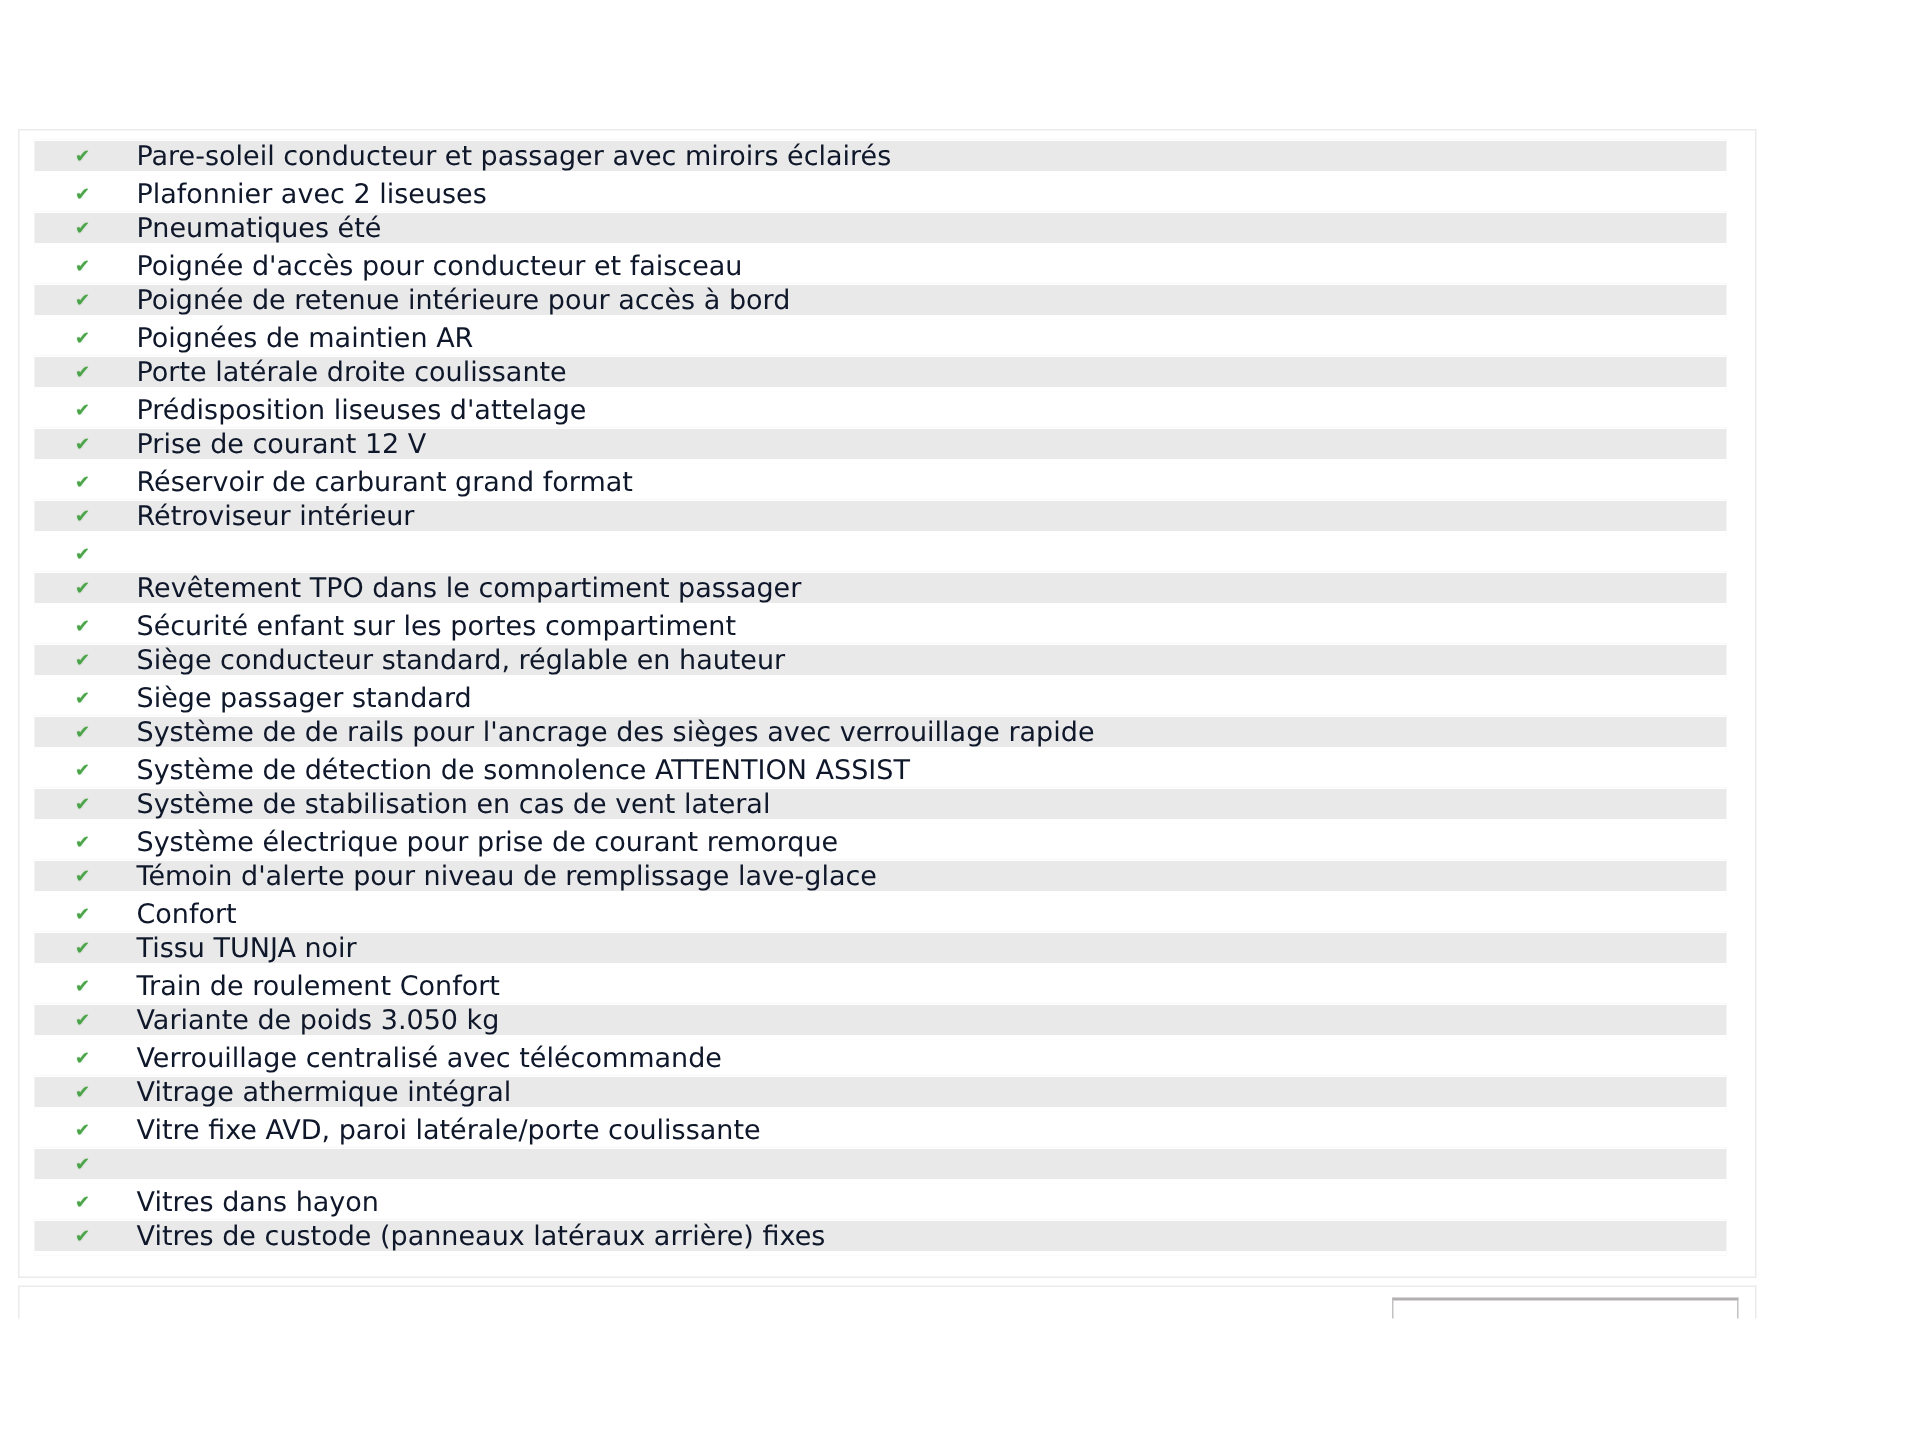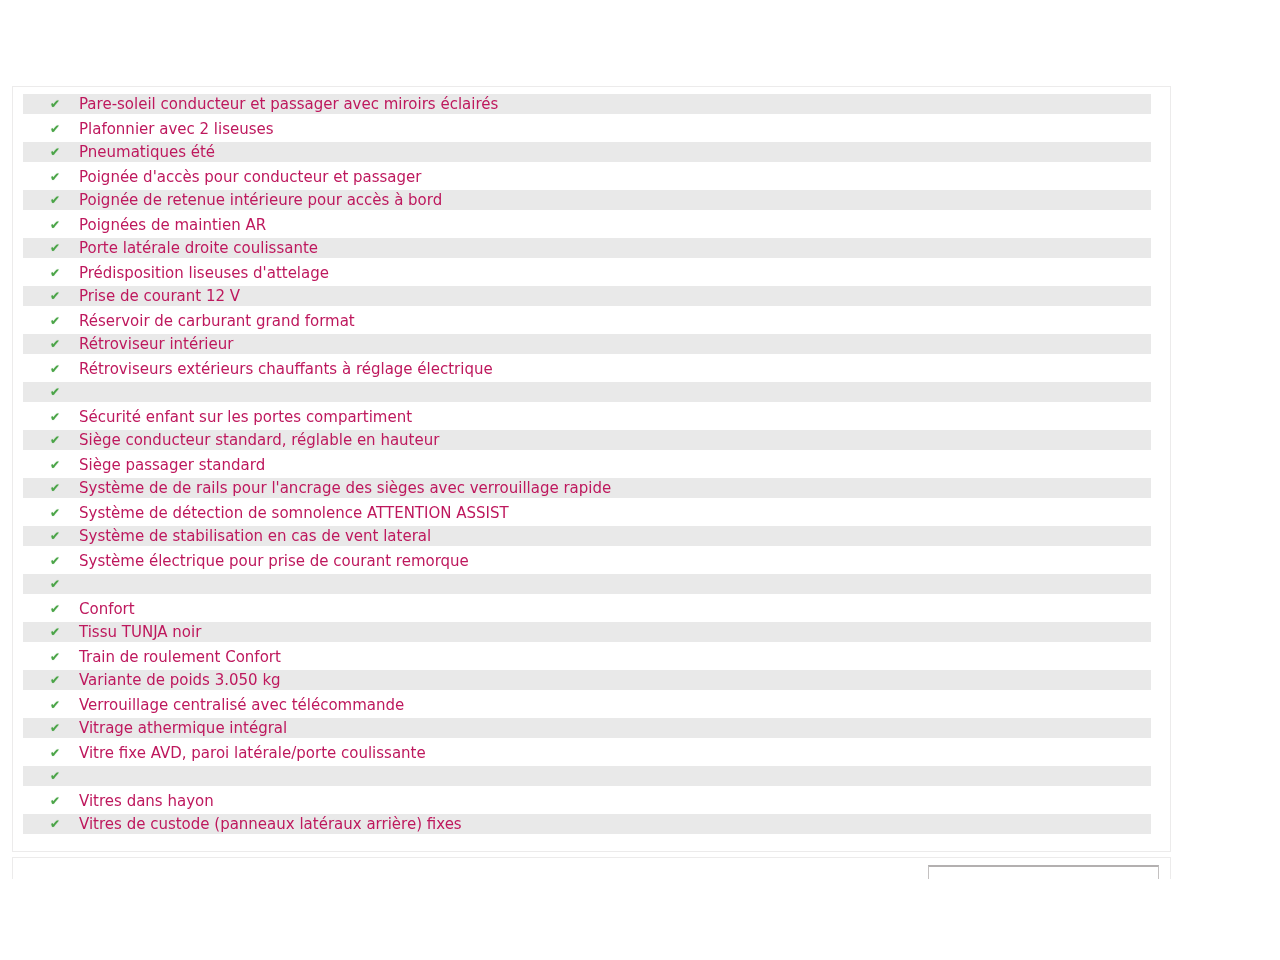--- a/index.html
+++ b/index.html
@@ -45,23 +45,23 @@
     margin-left: 24px;
     width: 16px;
     text-align: center;
     font-size: 12px;
     color: #4aa447;
     text-shadow: 0 0 1px rgba(74,164,71,0.55);
     line-height: 1;
     flex: 0 0 auto;
   }
   .label {
-    margin-left: 16px;
-    font-size: 15px;
-    color: #be185d;
+    margin-left: 28px;
+    font-size: 18px;
+    color: #0f172a;
     white-space: nowrap;
     letter-spacing: 0;
   }
 
   
   .panel-bottom {
     position: absolute;
     left: 12px;
     top: 857px;
     width: 1159px;
@@ -97,21 +97,21 @@
         <div class="row">
           <span class="check">✔</span>
           <span class="label">Plafonnier avec 2 liseuses</span>
         </div>
         <div class="row odd">
           <span class="check">✔</span>
           <span class="label">Pneumatiques été</span>
         </div>
         <div class="row">
           <span class="check">✔</span>
-          <span class="label">Poignée d'accès pour conducteur et passager</span>
+          <span class="label">Poignée d'accès pour conducteur et faisceau</span>
         </div>
         <div class="row odd">
           <span class="check">✔</span>
           <span class="label">Poignée de retenue intérieure pour accès à bord</span>
         </div>
         <div class="row">
           <span class="check">✔</span>
           <span class="label">Poignées de maintien AR</span>
         </div>
         <div class="row odd">
@@ -129,24 +129,24 @@
         <div class="row">
           <span class="check">✔</span>
           <span class="label">Réservoir de carburant grand format</span>
         </div>
         <div class="row odd">
           <span class="check">✔</span>
           <span class="label">Rétroviseur intérieur</span>
         </div>
         <div class="row">
           <span class="check">✔</span>
-          <span class="label">Rétroviseurs extérieurs chauffants à réglage électrique</span>
-        </div>
-        <div class="row odd">
-          <span class="check">✔</span>
+        </div>
+        <div class="row odd">
+          <span class="check">✔</span>
+          <span class="label">Revêtement TPO dans le compartiment passager</span>
         </div>
         <div class="row">
           <span class="check">✔</span>
           <span class="label">Sécurité enfant sur les portes compartiment</span>
         </div>
         <div class="row odd">
           <span class="check">✔</span>
           <span class="label">Siège conducteur standard, réglable en hauteur</span>
         </div>
         <div class="row">
@@ -164,20 +164,21 @@
         <div class="row odd">
           <span class="check">✔</span>
           <span class="label">Système de stabilisation en cas de vent lateral</span>
         </div>
         <div class="row">
           <span class="check">✔</span>
           <span class="label">Système électrique pour prise de courant remorque</span>
         </div>
         <div class="row odd">
           <span class="check">✔</span>
+          <span class="label">Témoin d'alerte pour niveau de remplissage lave-glace</span>
         </div>
         <div class="row">
           <span class="check">✔</span>
           <span class="label">Confort</span>
         </div>
         <div class="row odd">
           <span class="check">✔</span>
           <span class="label">Tissu TUNJA noir</span>
         </div>
         <div class="row">

